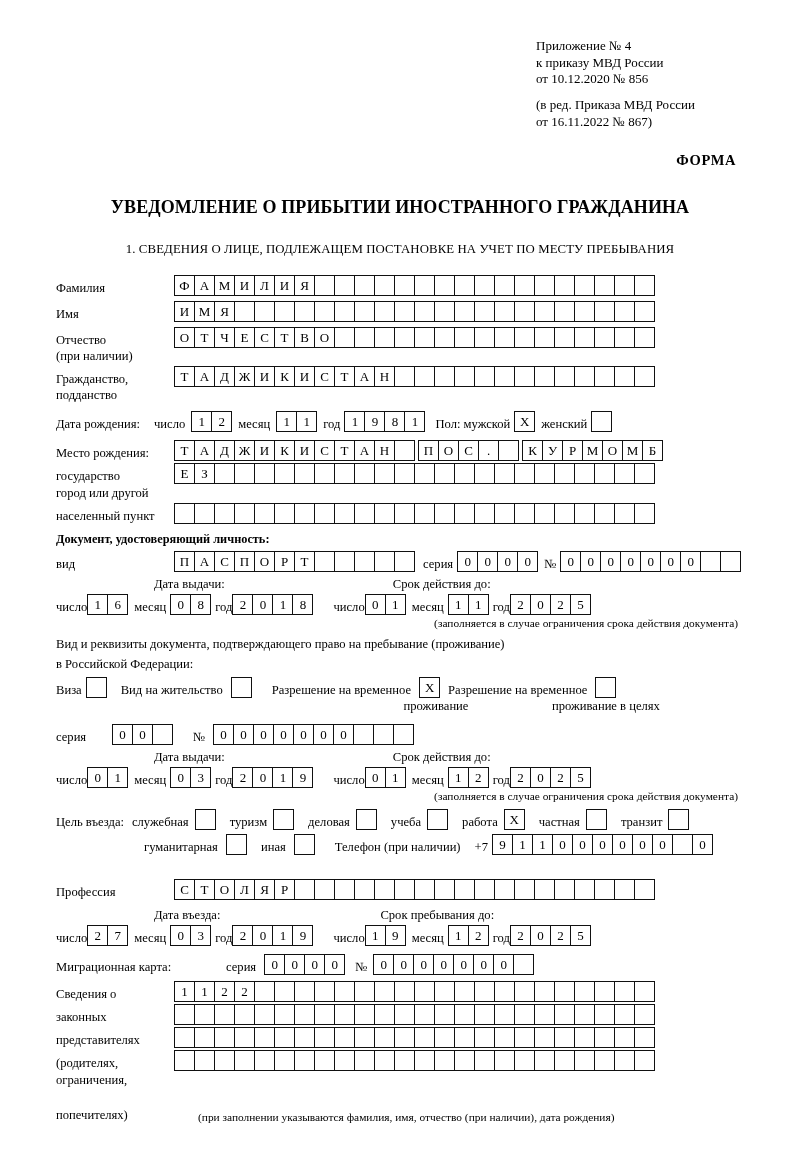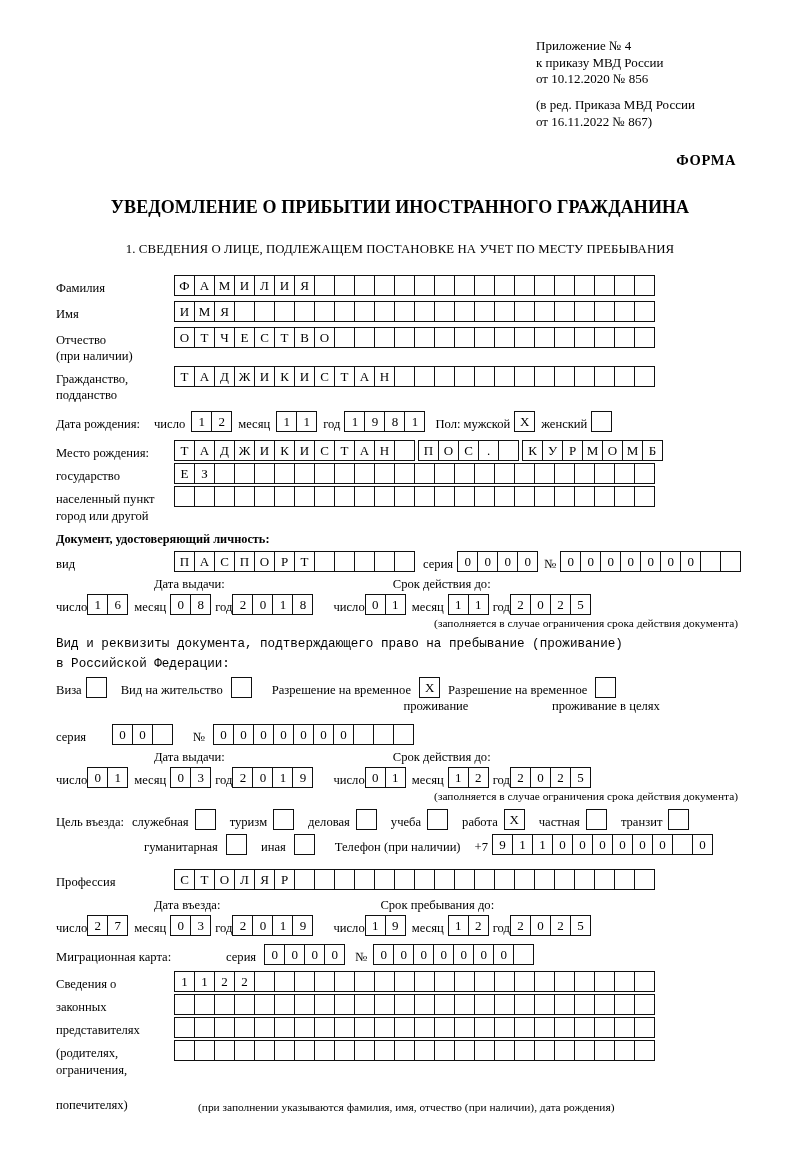--- a/index.html
+++ b/index.html
@@ -109,21 +109,20 @@
   .sp4 { width: 4px; flex: 0 0 4px; }
   .sp6 { width: 6px; flex: 0 0 6px; }
   .sp8 { width: 8px; flex: 0 0 8px; }
   .sp10 { width: 10px; flex: 0 0 10px; }
   .sp14 { width: 14px; flex: 0 0 14px; }
   .sp20 { width: 20px; flex: 0 0 20px; }
   .small { font-size: 11.4px; }
   .subl {
     font-size: 12.6px;
     line-height: 1.25;
-    font-family: Liberation Mono, monospace;
   }
   .docnote {
     font-weight: bold;
     font-size: 12.3px;
     margin-top: 8px;
   }
 </style>
 </head>
 <body>
 
@@ -361,20 +360,23 @@
         <div class="cell"></div>
         <div class="cell"></div>
         <div class="cell"></div>
         <div class="cell"></div>
         <div class="cell"></div>
         <div class="cell"></div>
         <div class="cell"></div>
       </div>
   </div>
   <div class="row" style="margin-top:2px">
+    <div class="lbl lbl-w">город или другой</div>
+  </div>
+  <div class="row" style="margin-top:2px">
     <div class="lbl lbl-w">населенный пункт</div>
     <div class="cells" id="bp-row3">
         <div class="cell"></div>
         <div class="cell"></div>
         <div class="cell"></div>
         <div class="cell"></div>
         <div class="cell"></div>
         <div class="cell"></div>
         <div class="cell"></div>
         <div class="cell"></div>
@@ -388,23 +390,20 @@
         <div class="cell"></div>
         <div class="cell"></div>
         <div class="cell"></div>
         <div class="cell"></div>
         <div class="cell"></div>
         <div class="cell"></div>
         <div class="cell"></div>
         <div class="cell"></div>
         <div class="cell"></div>
       </div>
-  </div>
-  <div class="row" style="margin-top:2px">
-    <div class="lbl lbl-w">город или другой</div>
   </div>
 
   <div class="docnote">Документ, удостоверяющий личность:</div>
 
   <div class="row" style="margin-top:4px">
     <div class="lbl lbl-w">вид</div>
     <div class="cells" id="id-kind">
         <div class="cell">П</div>
         <div class="cell">А</div>
         <div class="cell">С</div>
@@ -653,21 +652,21 @@
         <div class="cell">0</div>
         <div class="cell">0</div>
         <div class="cell">0</div>
         <div class="cell">0</div>
         <div class="cell">0</div>
         <div class="cell"> </div>
         <div class="cell">0</div>
       </div>
   </div>
 
-  <div class="row" style="margin-top:14px">
+  <div class="row" style="margin-top:24px">
     <div class="lbl lbl-w">Профессия</div>
     <div class="cells" id="prof-cells">
         <div class="cell">С</div>
         <div class="cell">Т</div>
         <div class="cell">О</div>
         <div class="cell">Л</div>
         <div class="cell">Я</div>
         <div class="cell">Р</div>
         <div class="cell"></div>
         <div class="cell"></div>

